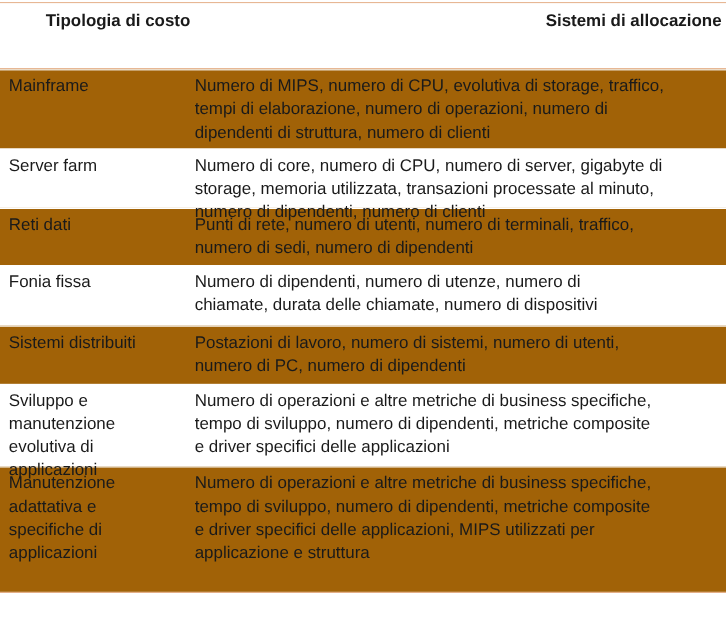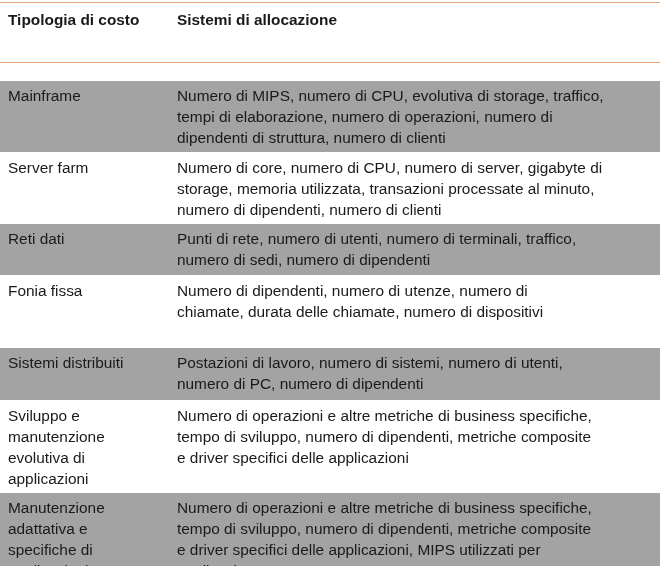--- a/index.html
+++ b/index.html
@@ -22,28 +22,29 @@
       border-top: 1.5px solid #e2a67a;
       border-bottom: 1.5px solid #e2a67a;
     }
     .row {
       display: flex;
       box-sizing: border-box;
       font-size: 15.4px;
       line-height: 21px;
       border-top: 1px solid #ffffff;
     }
-    .row.shaded { background: #a3a3a3; margin-top: 17px; }
+    .row.shaded { background: #a16207; }
     .row.header {
       font-weight: bold;
       background: #ffffff;
       border-bottom: 1.5px solid #e2a67a;
       border-top: none;
       height: 60px;
       padding-top: 6px;
+      text-align: right;
     }
     .cell-type {
       width: 173px;
       padding-left: 8px;
       box-sizing: border-box;
     }
     .cell-driver {
       flex: 1;
       padding-left: 4px;
       padding-right: 4px;

